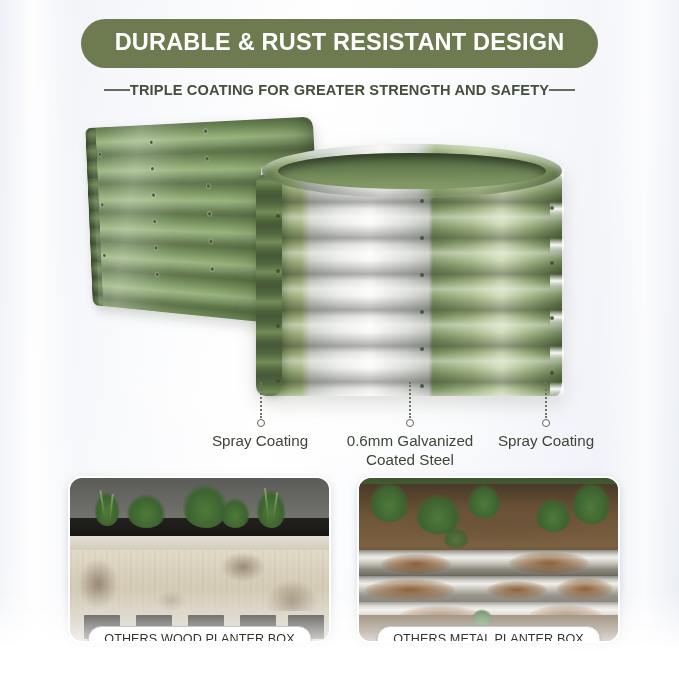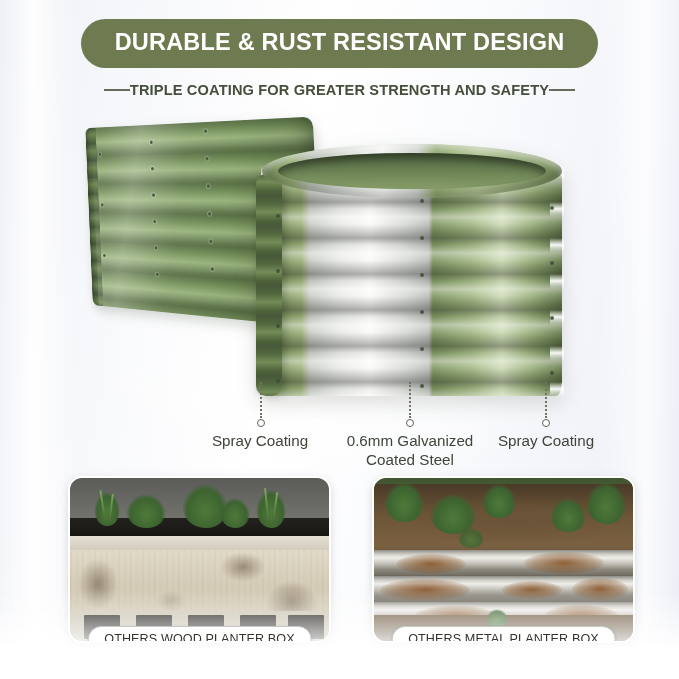--- a/index.html
+++ b/index.html
@@ -312,21 +312,21 @@
     top: 0;
     width: 259px;
     height: 163px;
     border-radius: 14px;
     border: 2px solid #ffffff;
     box-shadow: 0 3px 9px rgba(90,95,105,.22);
     overflow: hidden;
     background: #d9d6cf;
   }
   .photo-card.left  { left: 68px; }
-  .photo-card.right { left: 372px; }
+  .photo-card.right { left: 357px; }
 
   .photo { position: absolute; inset: 0; }
 
   
   .wood-wall {
     position: absolute; left: 0; right: 0; top: 0; height: 44px;
     background: linear-gradient(180deg, #5b5c58 0%, #6a6b66 60%, #76766f 100%);
   }
   .wood-soil {
     position: absolute; left: 0; right: 0; top: 40px; height: 26px;

